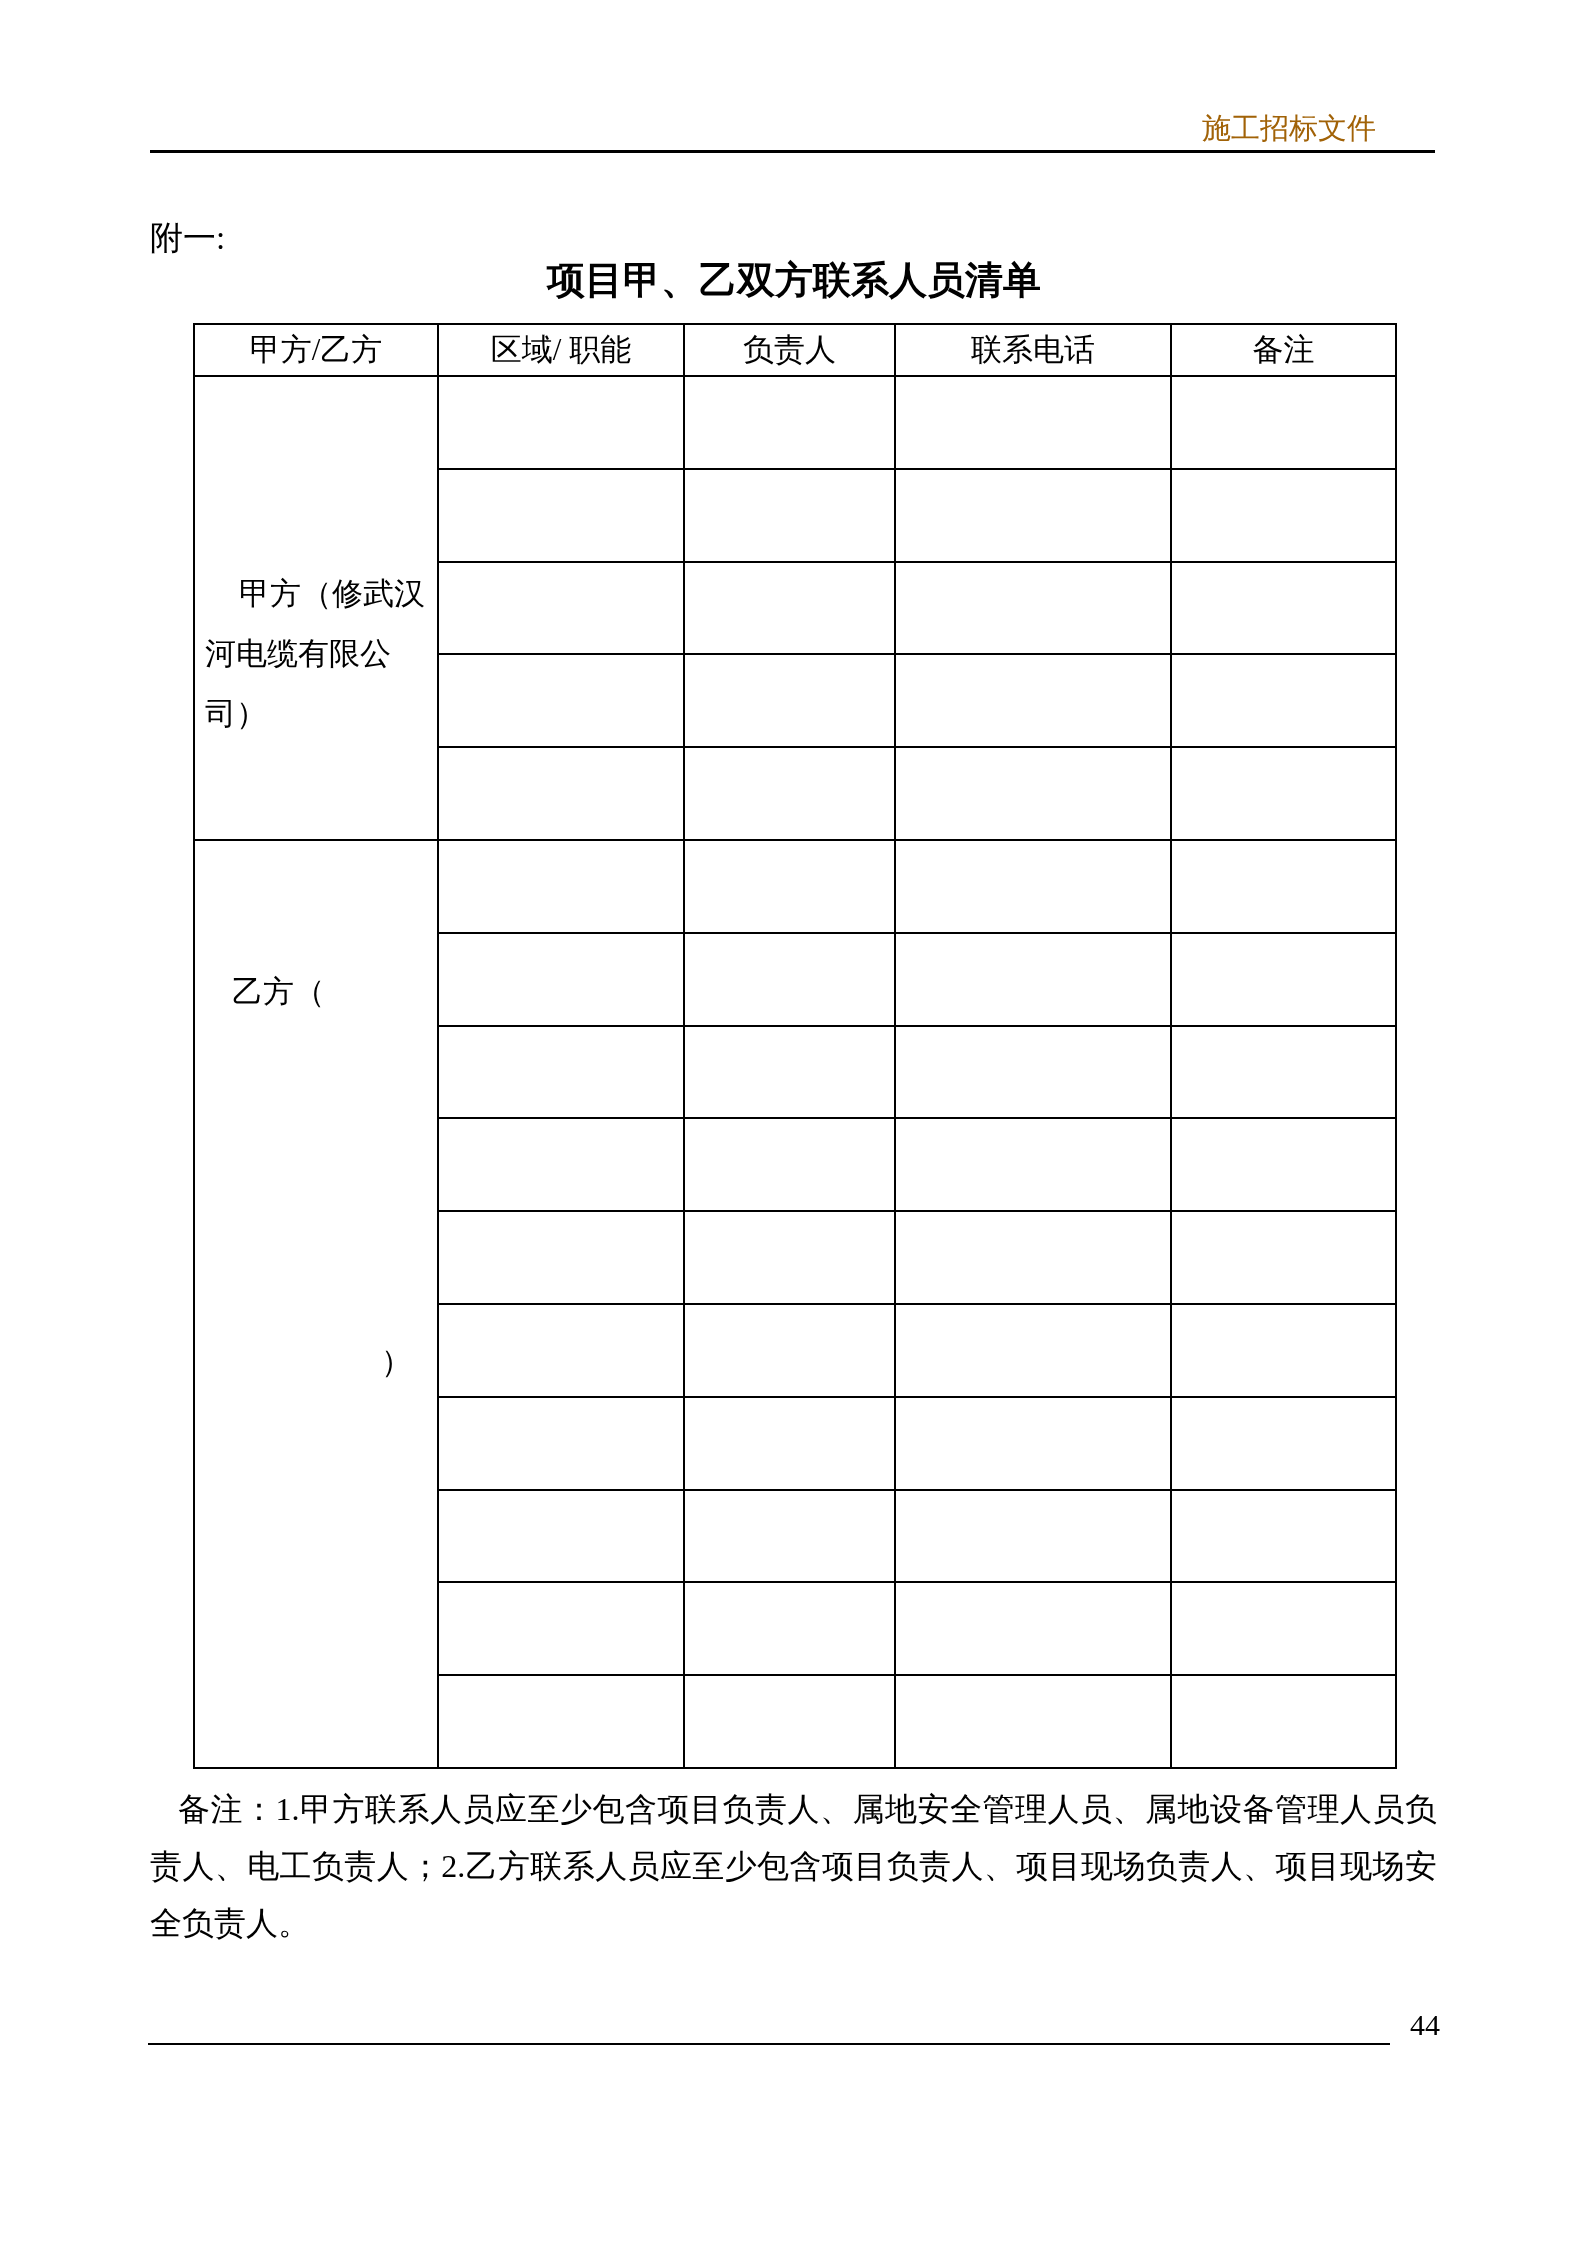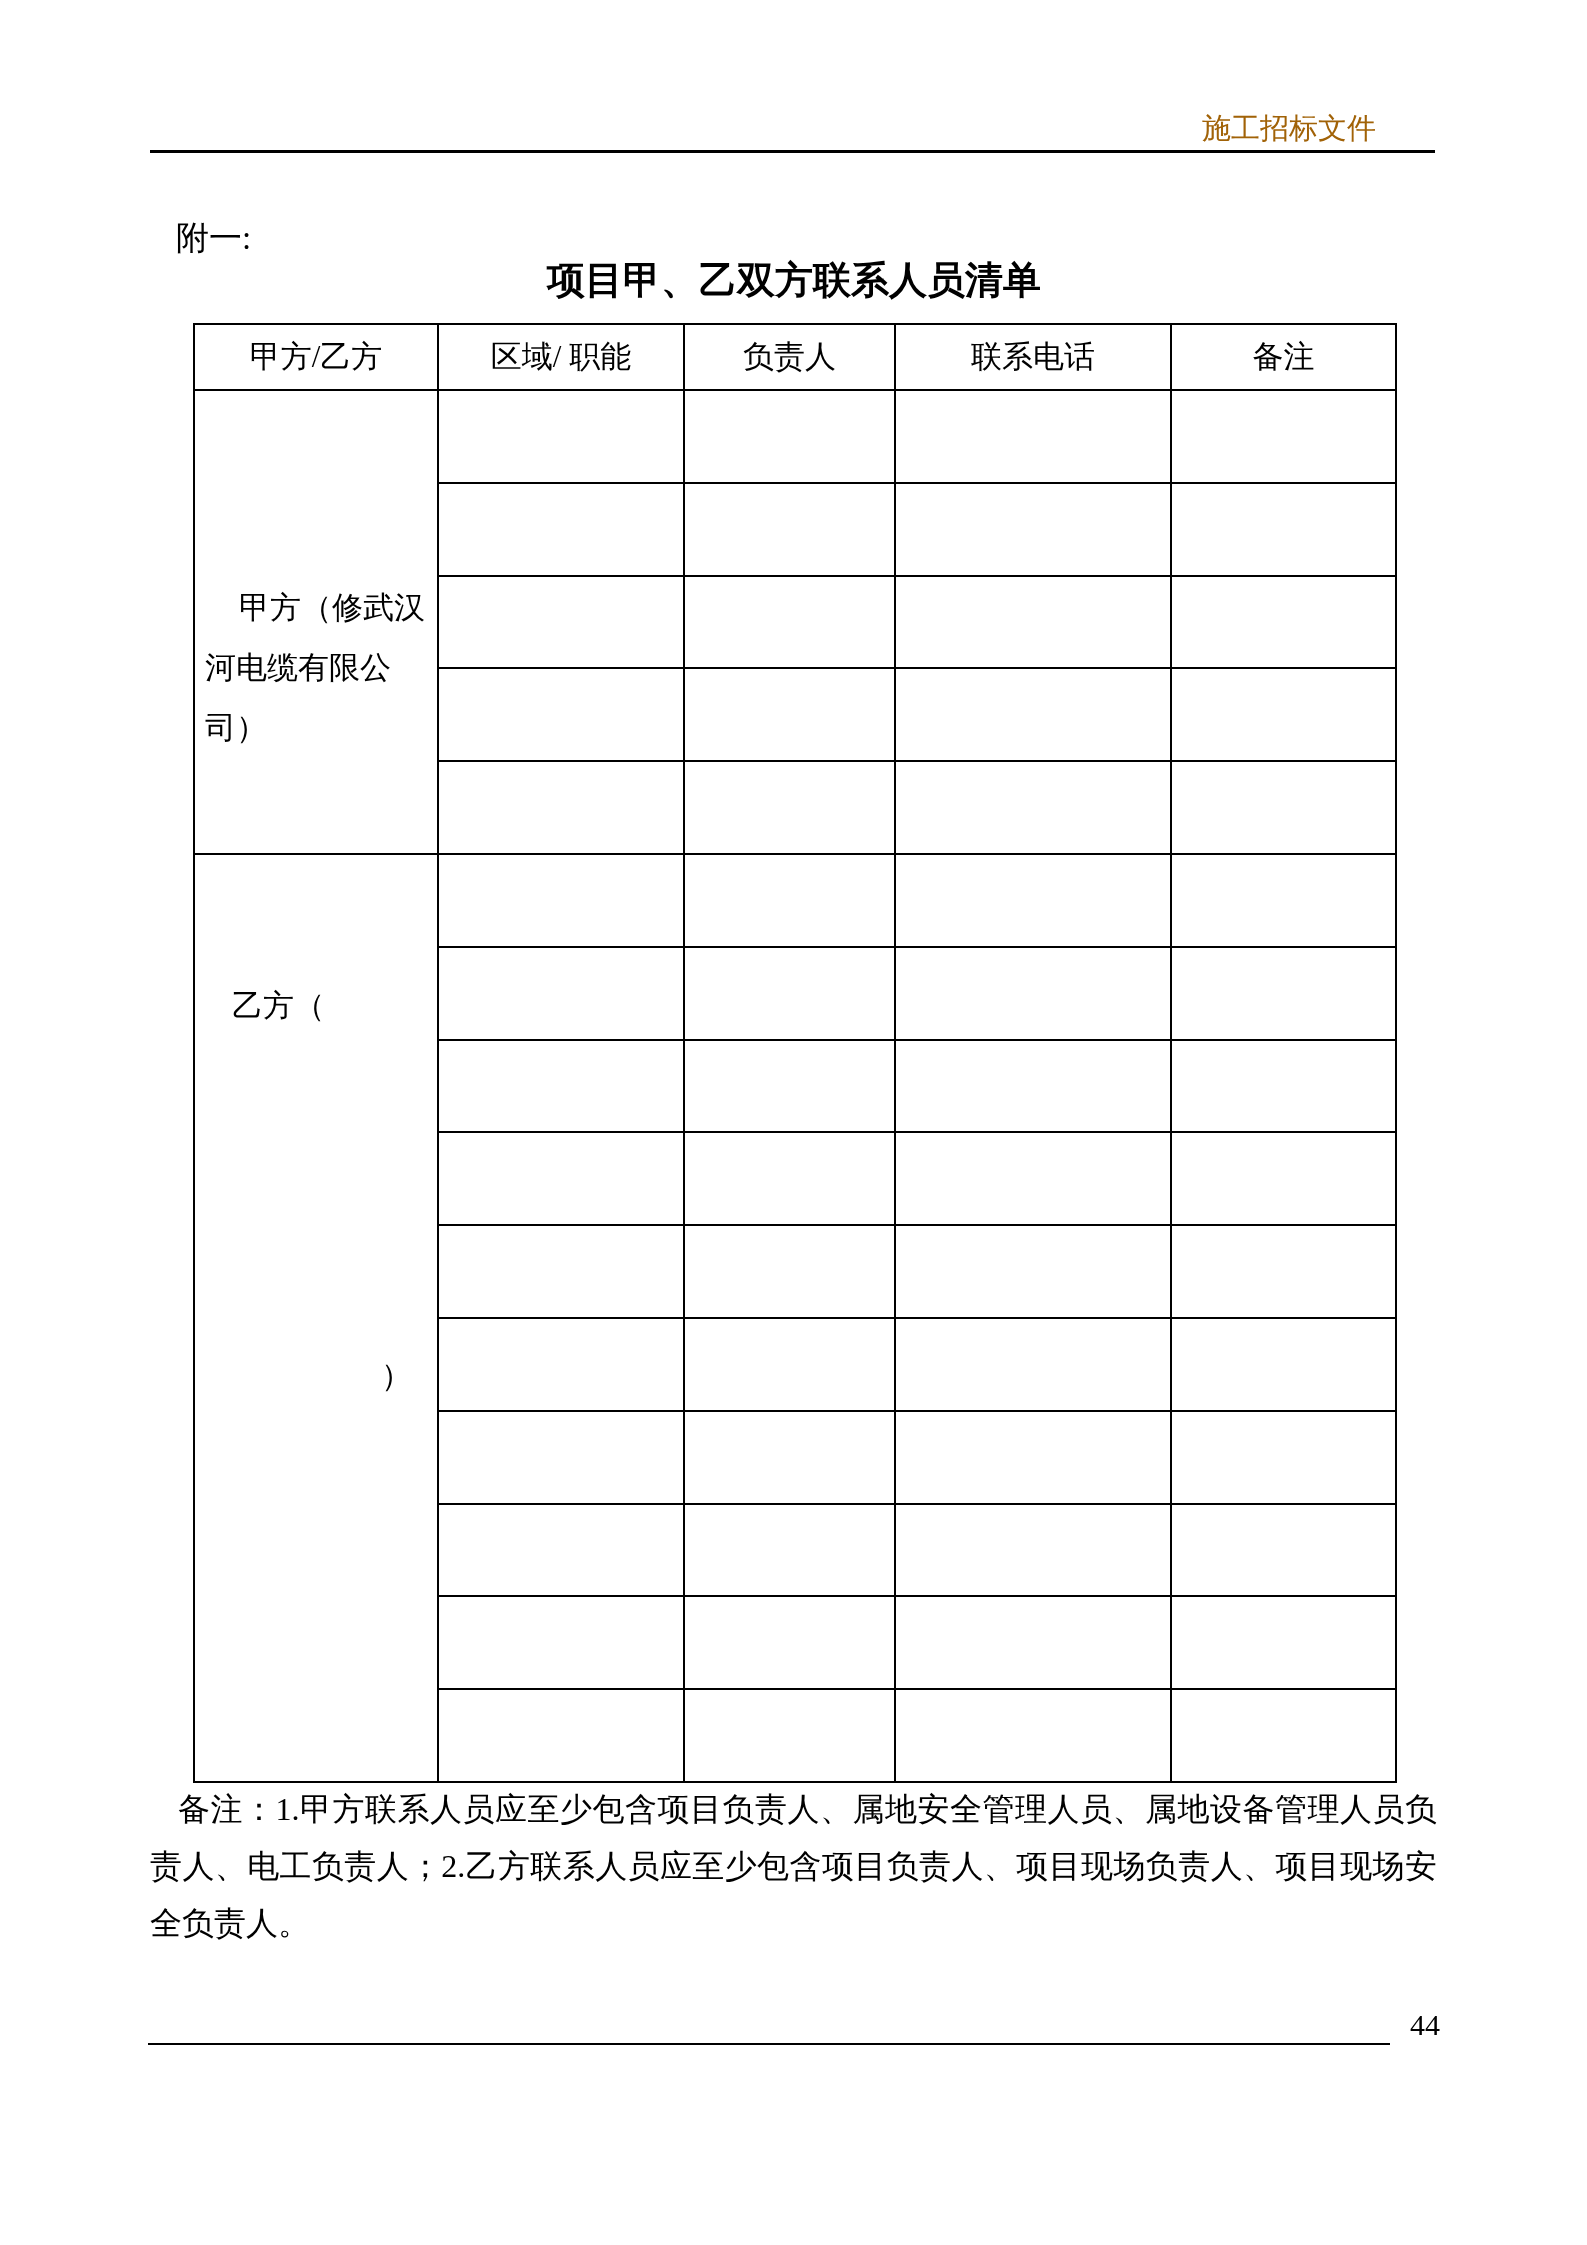--- a/index.html
+++ b/index.html
@@ -11,34 +11,34 @@
   .doc-header {
     position:absolute; left:1202px; top:110px;
     font-size:29px; line-height:36px; color:#a16207; letter-spacing:0px;
     white-space:nowrap;
   }
   .header-rule {
     position:absolute; left:150px; top:150px; width:1285px; height:3px;
     background:#000000;
   }
   .attachment {
-    position:absolute; left:150px; top:218px; font-size:33px; line-height:40px;margin-left:26px;
+    position:absolute; left:150px; top:218px; font-size:33px; line-height:40px;
   }
   .table-title {
     position:absolute; left:193px; top:257px; width:1202px;
     text-align:center; font-size:38px; font-weight:bold; line-height:46px;
   }
   table.contact {
     position:absolute; left:193px; top:323px; width:1202px;
     border-collapse:collapse; table-layout:fixed;
   }
   table.contact th, table.contact td {
     border:2px solid #000000; padding:0; font-weight:normal;
   }
-  tr.head { height:66px; }
+  tr.head { height:52px; }
   tr.head th { font-size:31px; text-align:center; vertical-align:middle; }
   tr.data { height:92.8px; }
   td.label-a { vertical-align:top; }
   .pa-block { padding:187px 8px 0 10px; font-size:31px; line-height:60px; }
   .pa-line-first { text-indent:30px;text-align:center; }
   td.label-b { position:relative; vertical-align:top; }
   .pb-open  { position:absolute; left:37px;  top:130px; font-size:31px; white-space:nowrap; }
   .pb-close { position:absolute; left:186px; top:500px; font-size:31px; }
   .note {
     position:absolute; left:150px; top:1781px; width:1287px;

